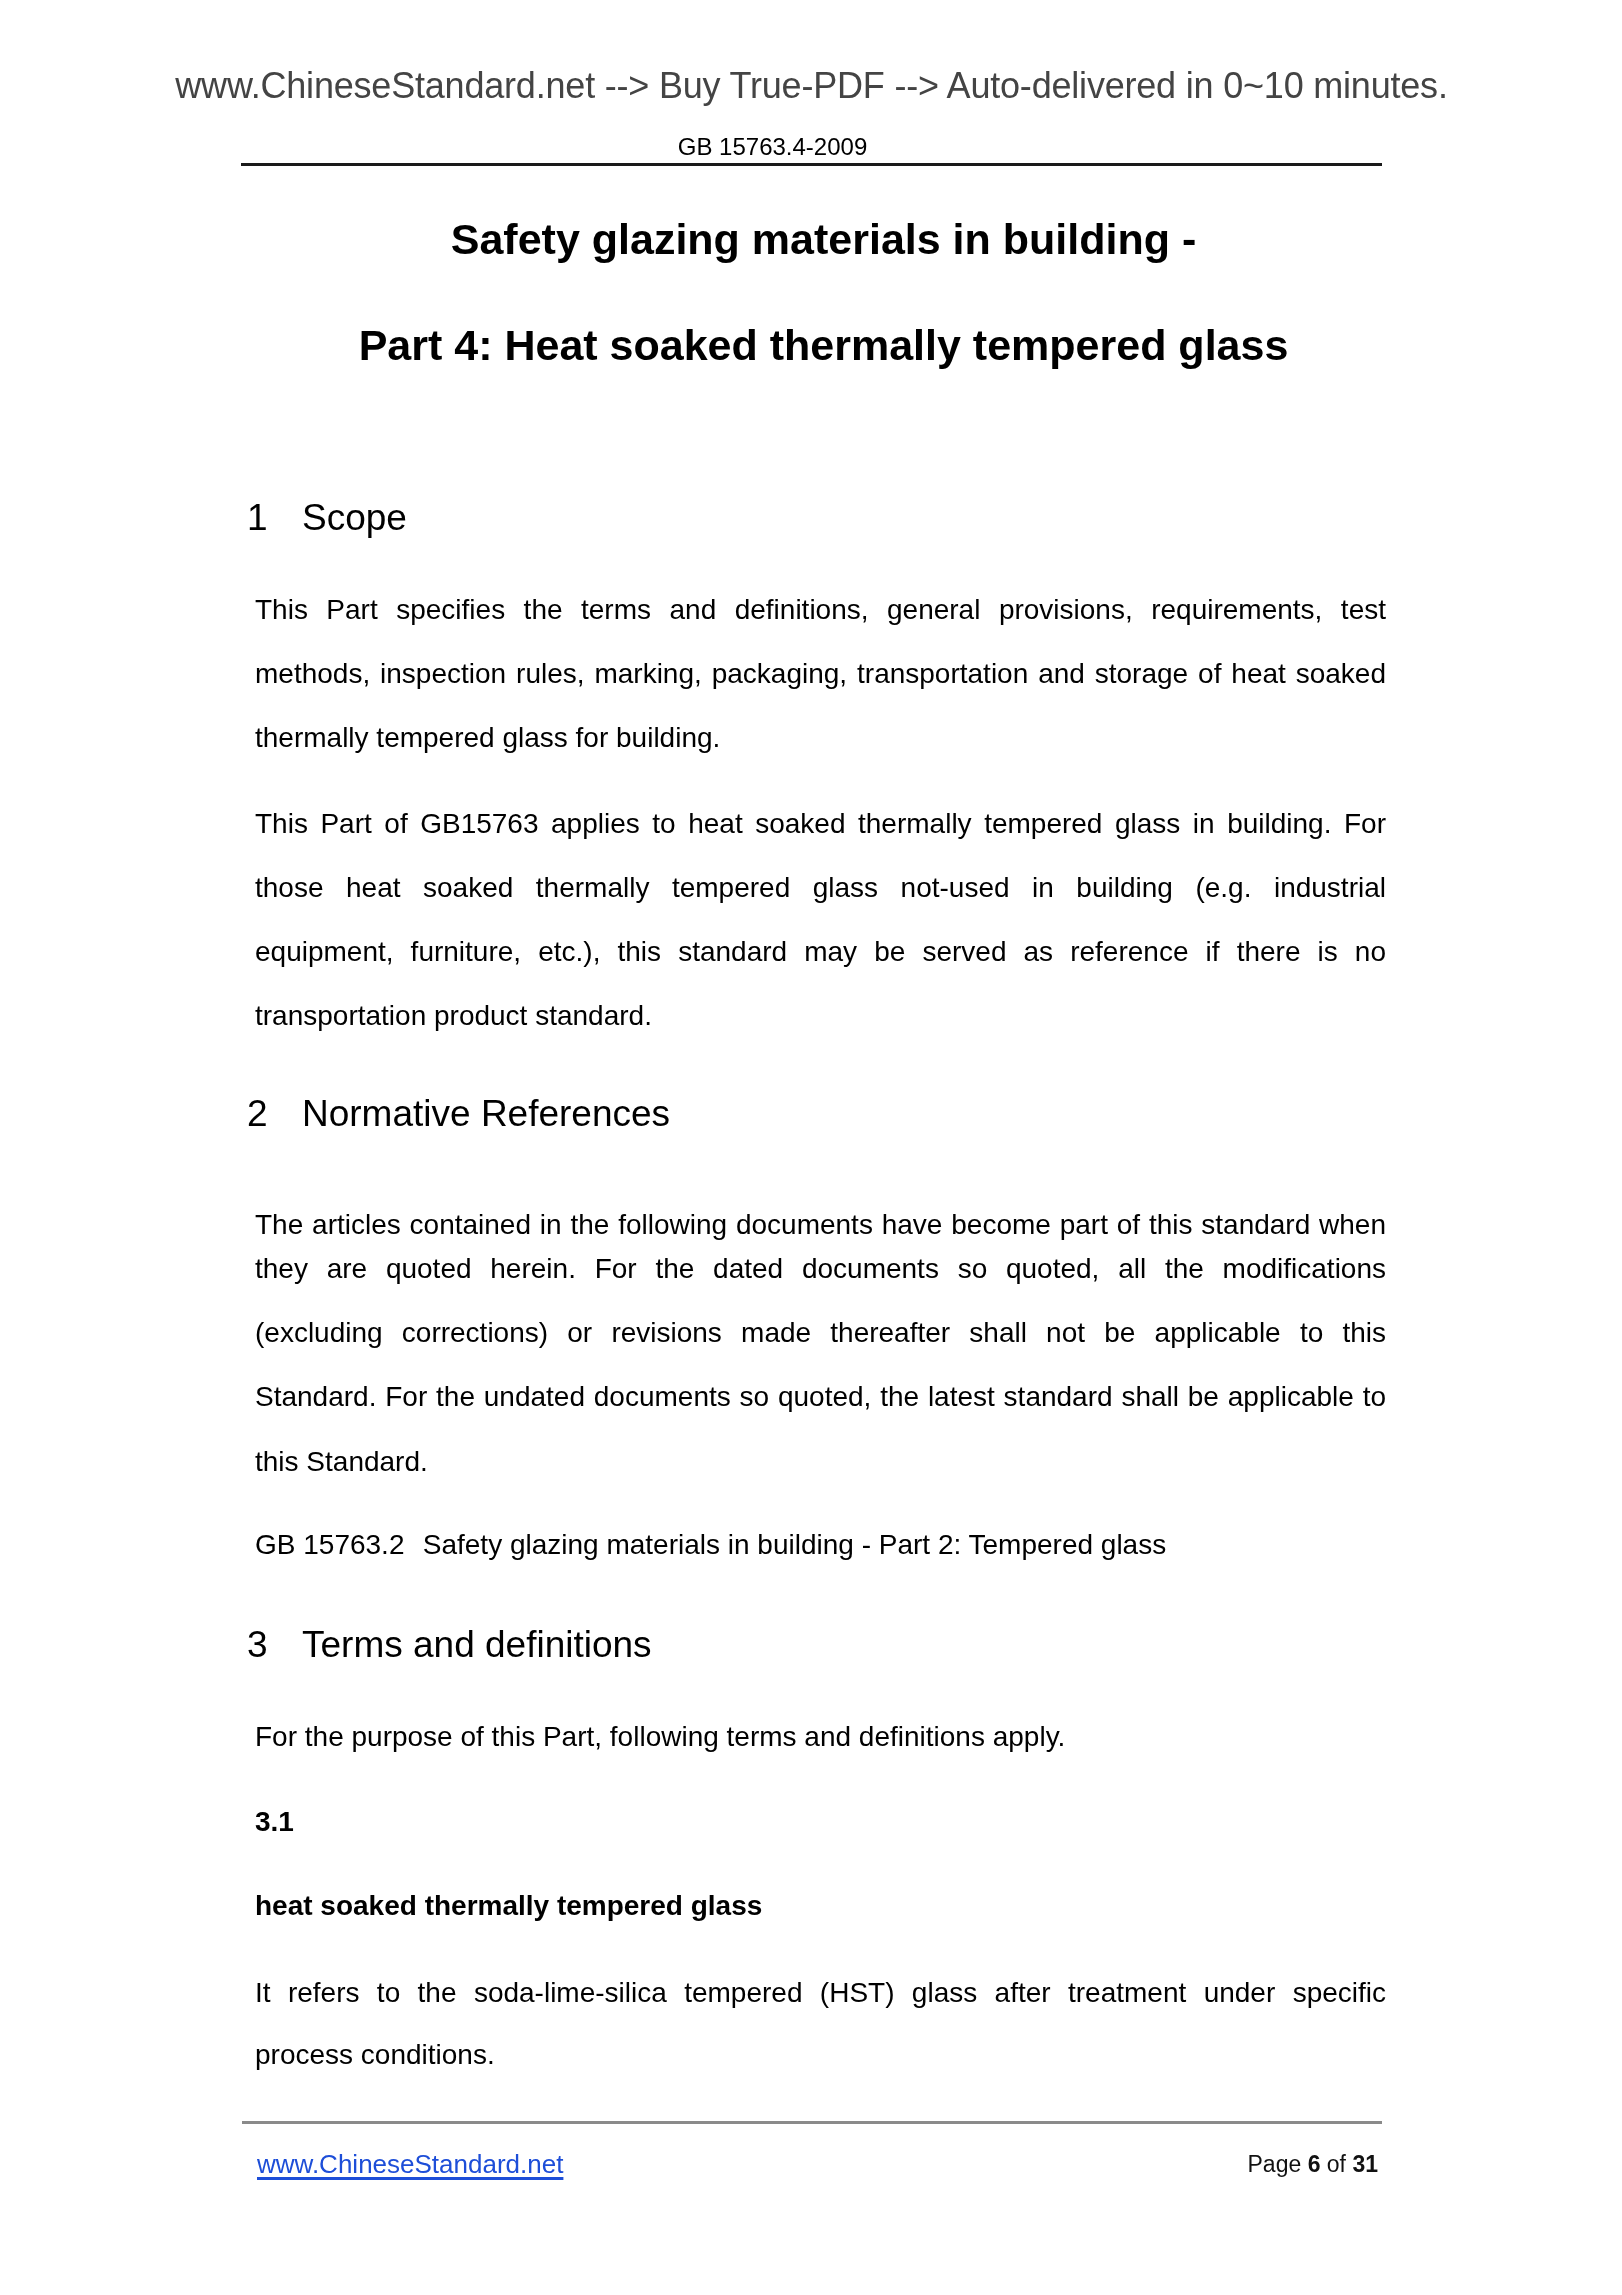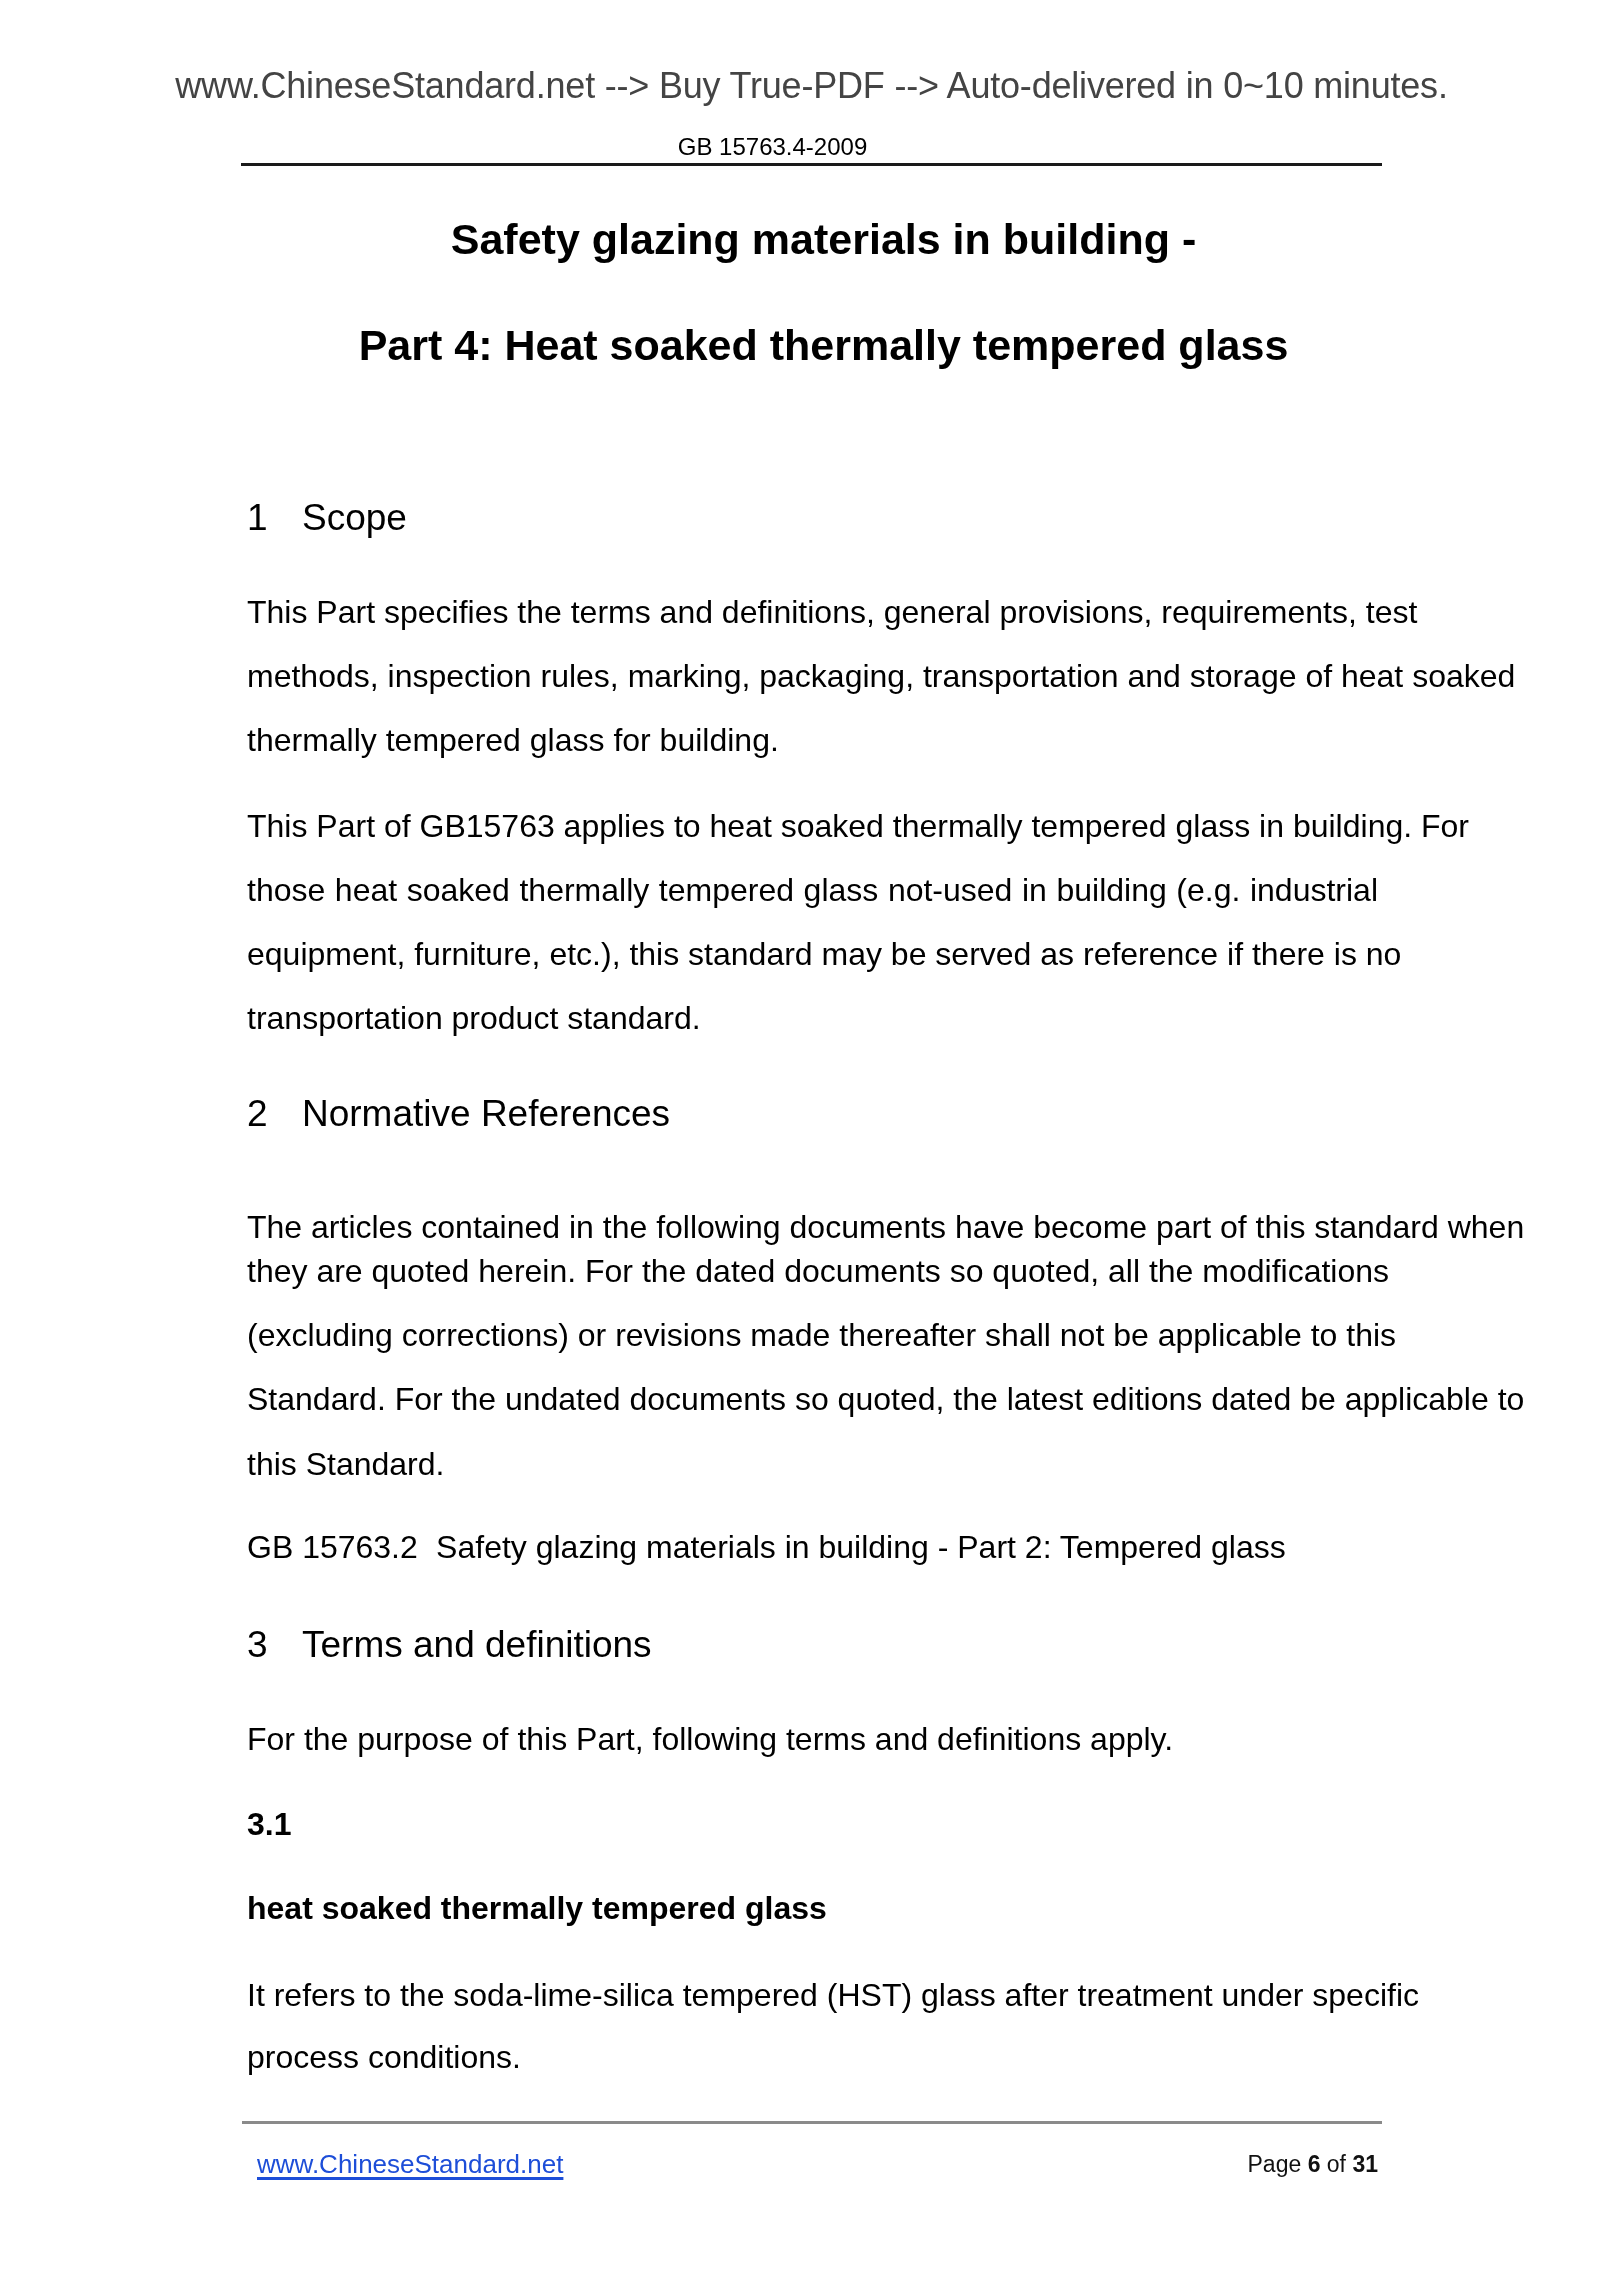--- a/index.html
+++ b/index.html
@@ -30,21 +30,21 @@
     background: #1a1a1a;
   }
   .title {
     left: 0; width: 1623px; font-size: 43px; font-weight: bold; text-align: center; padding-left: 12px;
   }
   .sec-head {
     left: 247px; font-size: 37px; font-weight: normal;
   }
   .sec-head .num { display: inline-block; width: 55px; }
   .line {
-    left: 247px; width: 1131px; font-size: 32px;
+    left: 255px; width: 1131px; font-size: 28px;
   }
   .line.just {
     text-align: justify;
     text-align-last: justify;
   }
   .bold { font-weight: bold; }
   .ref-code { display: inline-block; margin-right: 18.3px; }
   .rule-bottom {
     position: absolute; left: 242px; width: 1140px; top: 2121px; height: 2.5px;
     background: #8a8a8a;
@@ -79,21 +79,21 @@
 <div class="abs line just" style="top:874px;">those heat soaked thermally tempered glass not-used in building (e.g. industrial</div>
 <div class="abs line just" style="top:938px;">equipment, furniture, etc.), this standard may be served as reference if there is no</div>
 <div class="abs line" style="top:1002px;">transportation product standard.</div>
 
 <div class="abs sec-head" style="top:1095px;">
   <span class="num">2</span><span>Normative References</span>
 </div>
 <div class="abs line just" style="top:1191px;margin-top:20px;">The articles contained in the following documents have become part of this standard when</div>
 <div class="abs line just" style="top:1255px;">they are quoted herein. For the dated documents so quoted, all the modifications</div>
 <div class="abs line just" style="top:1319px;">(excluding corrections) or revisions made thereafter shall not be applicable to this</div>
-<div class="abs line just" style="top:1383px;">Standard. For the undated documents so quoted, the latest editions dated be applicable to</div>
+<div class="abs line just" style="top:1383px;">Standard. For the undated documents so quoted, the latest standard shall be applicable to</div>
 <div class="abs line" style="top:1448px;">this Standard.</div>
 
 <div class="abs line" style="top:1531px;">
   <span class="ref-code">GB 15763.2</span><span>Safety glazing materials in building - Part 2: Tempered glass</span>
 </div>
 
 <div class="abs sec-head" style="top:1626px;">
   <span class="num">3</span><span>Terms and definitions</span>
 </div>
 <div class="abs line" style="top:1723px;">For the purpose of this Part, following terms and definitions apply.</div>

